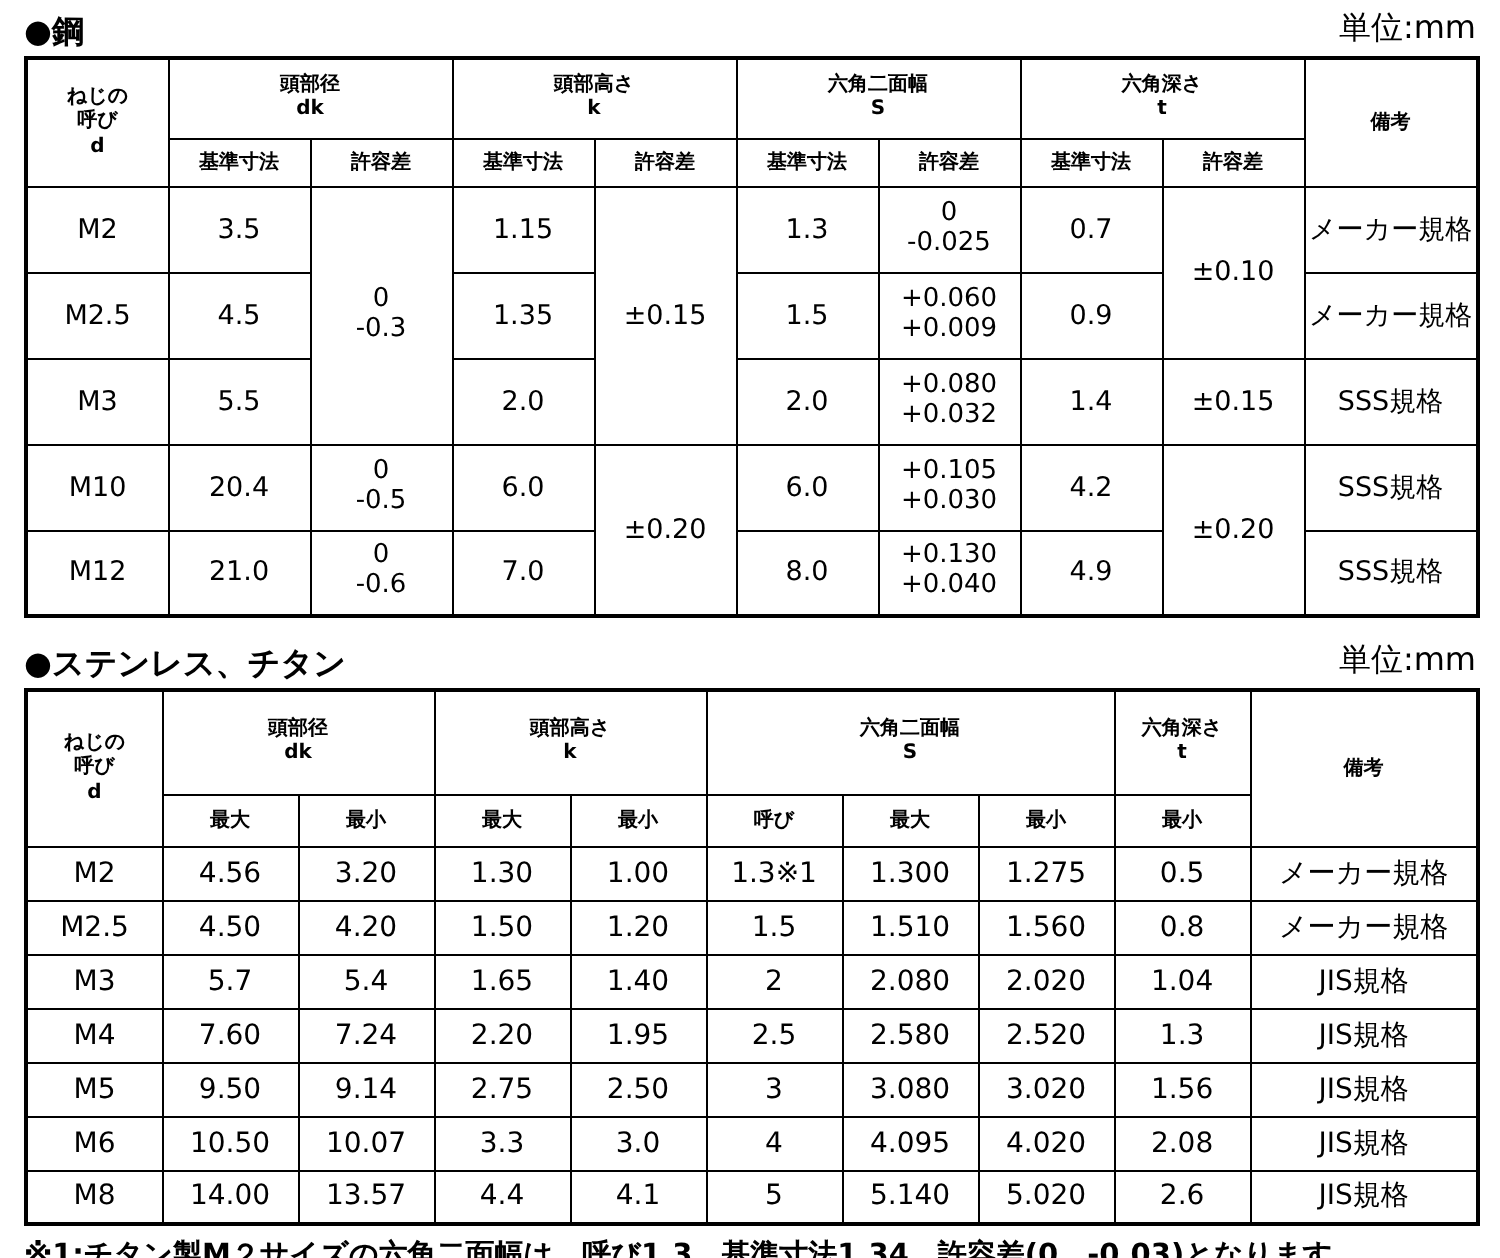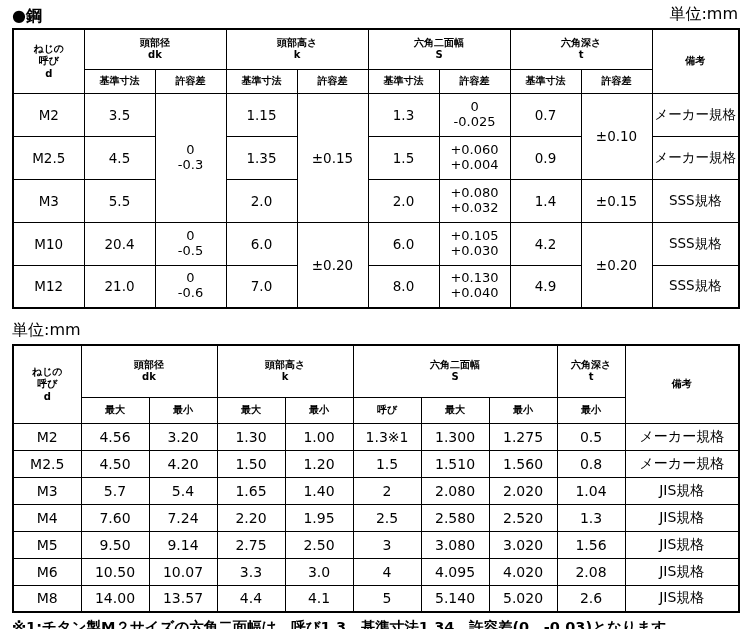--- a/index.html
+++ b/index.html
@@ -124,21 +124,21 @@
         <td>0.7</td>
         <td rowspan="2">±0.10</td>
         <td>メーカー規格</td>
       </tr>
       <tr>
         <td>M2.5</td>
         <td>4.5</td>
         <td>1.35</td>
         <td>1.5</td>
         <td class="pre tol">+0.060
-+0.004</td>
++0.009</td>
         <td>0.9</td>
         <td>メーカー規格</td>
       </tr>
       <tr>
         <td>M3</td>
         <td>5.5</td>
         <td>2.0</td>
         <td>2.0</td>
         <td class="pre tol">+0.080
 +0.032</td>
@@ -171,20 +171,21 @@
 +0.040</td>
         <td>4.9</td>
         <td>SSS規格</td>
       </tr>
     </tbody>
   </table>
 
   <div class="gap"></div>
 
   <div class="caption-row">
+    <div class="section-title">●ステンレス、チタン</div>
     <div class="unit-label">単位:mm</div>
   </div>
 
   <table id="stainless-table">
     <colgroup>
       <col style="width:68px">
         <col style="width:68px">
         <col style="width:68px">
       <col style="width:68px">
         <col style="width:68px">

